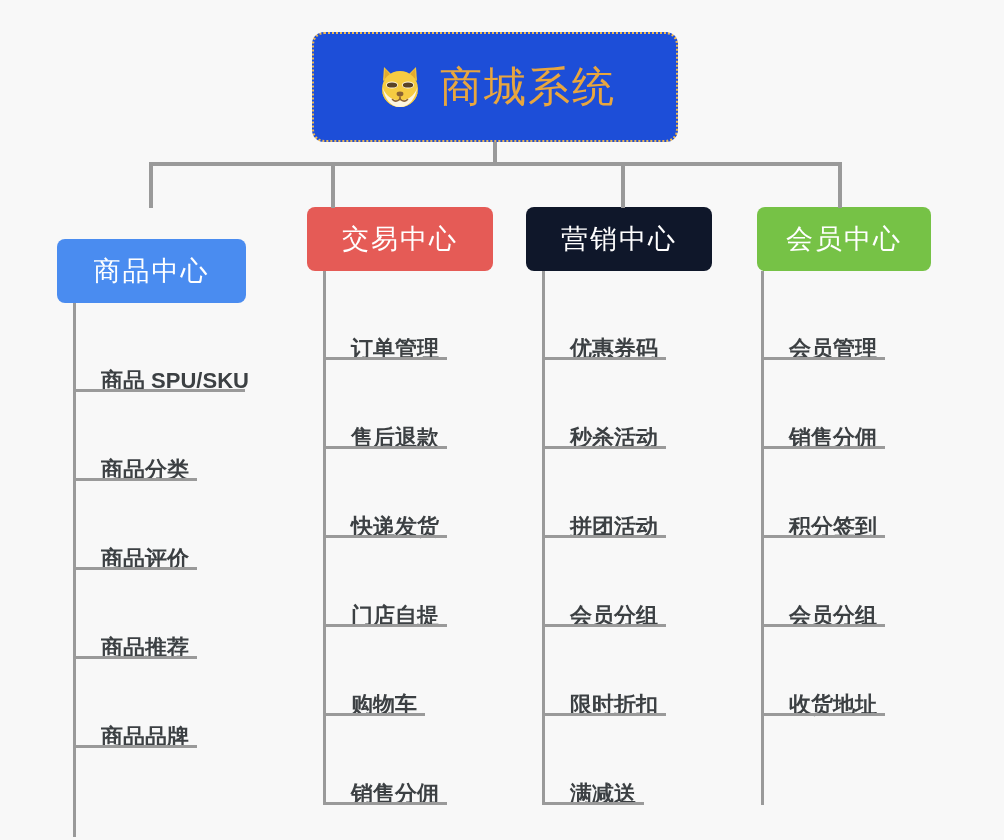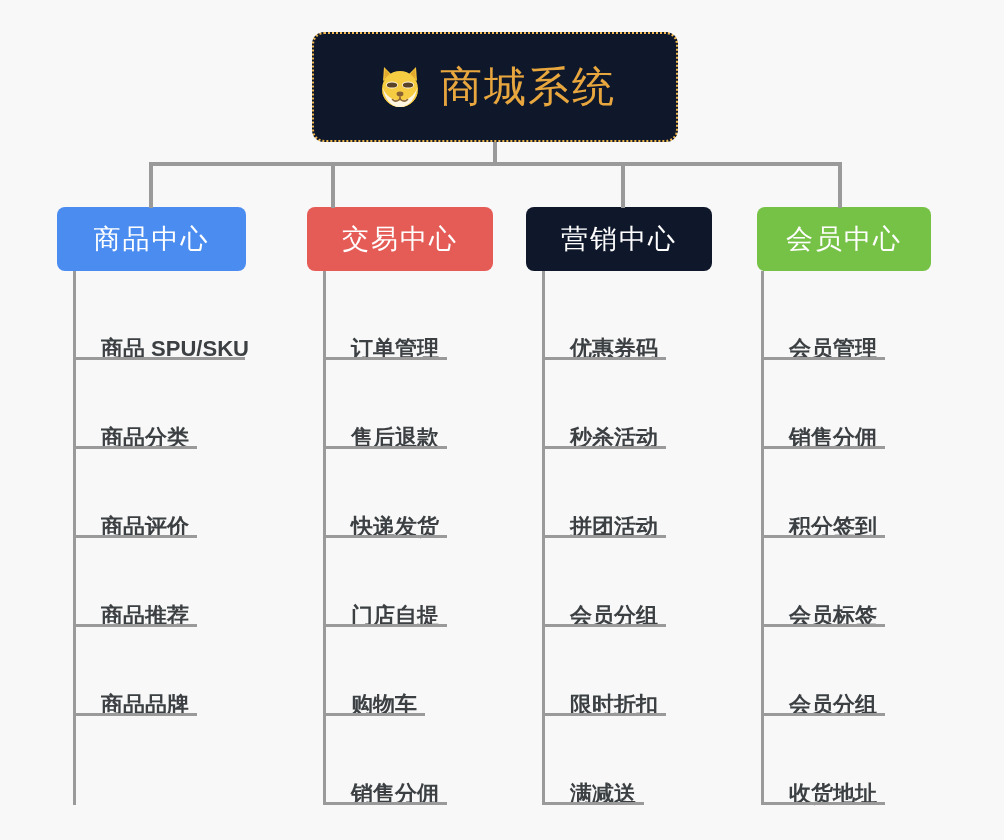--- a/index.html
+++ b/index.html
@@ -23,21 +23,21 @@
   }
 
   
   .root-node {
     position: absolute;
     left: 312px;
     top: 32px;
     width: 366px;
     height: 110px;
     box-sizing: border-box;
-    background: #0f172a;
+    background: #1d4ed8;
     border: 2px dotted #f0b952;
     border-radius: 12px;
     display: flex;
     align-items: center;
     justify-content: center;
     gap: 14px;
   }
   .root-icon {
     width: 52px;
     height: 52px;
@@ -154,21 +154,21 @@
       </svg>
     </span>
     <span class="root-title">商城系统</span>
   </div>
 
   <div class="conn-root-down"></div>
   <div class="conn-bus"></div>
 
   <div id="branches-host">
       <div class="branch" style="left: 57px; width: 189px;">
-        <div class="branch-header" style="background: rgb(74, 140, 240);">
+        <div class="branch-header" style="background: rgb(74, 140, 240); margin-top: 32px;">
           <span>商品中心</span>
         </div>
         <div class="branch-body">
           <div class="spine" style="height: 534px;"></div>
           <div class="leaf">
             <span class="leaf-label">商品 SPU/SKU</span>
             <div class="leaf-underline" style="width: 172px;"></div>
           </div>
           <div class="leaf">
             <span class="leaf-label">商品分类</span>
@@ -261,24 +261,20 @@
           <div class="leaf">
             <span class="leaf-label">会员管理</span>
             <div class="leaf-underline" style="width: 124px;"></div>
           </div>
           <div class="leaf">
             <span class="leaf-label">销售分佣</span>
             <div class="leaf-underline" style="width: 124px;"></div>
           </div>
           <div class="leaf">
             <span class="leaf-label">积分签到</span>
-            <div class="leaf-underline" style="width: 124px;"></div>
-          </div>
-          <div class="leaf">
-            <span class="leaf-label">会员标签</span>
             <div class="leaf-underline" style="width: 124px;"></div>
           </div>
           <div class="leaf">
             <span class="leaf-label">会员分组</span>
             <div class="leaf-underline" style="width: 124px;"></div>
           </div>
           <div class="leaf">
             <span class="leaf-label">收货地址</span>
             <div class="leaf-underline" style="width: 124px;"></div>
           </div>

